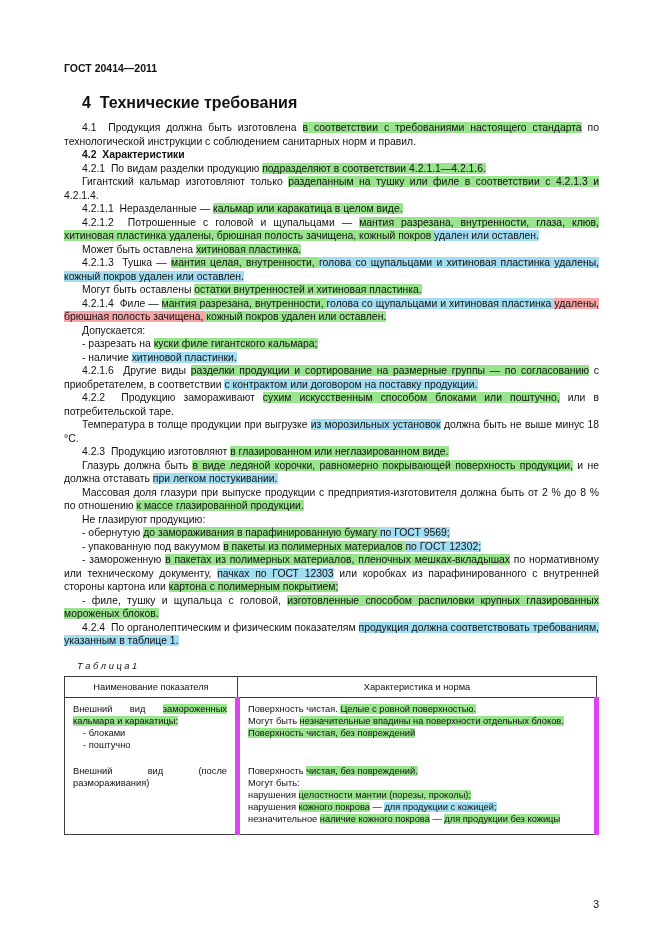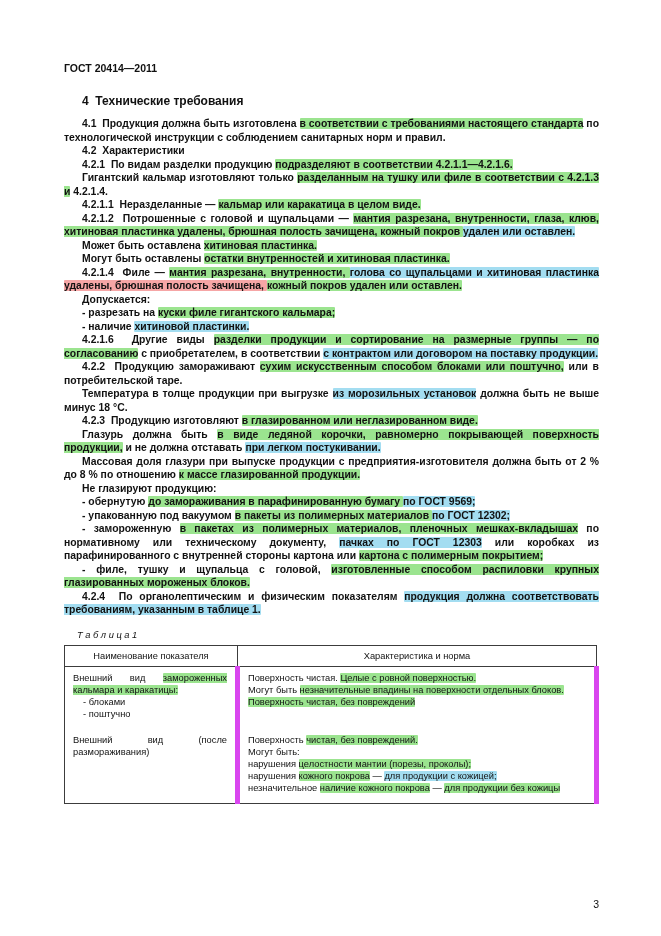--- a/index.html
+++ b/index.html
@@ -16,29 +16,28 @@
     overflow:hidden;
   }
   .page-header {
     position:absolute; top:62px; left:64px; right:62px;
     font-size:10.5px; font-weight:bold;
   }
   .content {
     position:absolute; top:88px; left:64px; right:62px;
   }
   .section-title {
-    font-size:12px; font-weight:bold;
+    font-size:16px; font-weight:bold;
     margin:6px 0 9px 18px;
   }
   .paragraphs p.para {
     font-size:10.4px;
     line-height:13.5px;
     text-align:justify;
     text-indent:18px;
-    font-weight:bold;
   }
   .paragraphs p.para.bold { font-weight:bold; }
   .hl { border-radius:1px; }
   .hl-green { background: var(--hl-green, #9be48f); }
   .hl-blue  { background: var(--hl-blue,  #a3ddf1); }
   .hl-red   { background: var(--hl-red,   #f6a6a6); }
   .table-caption {
     font-size:9.3px;
     margin:13px 0 5px 13px;
     font-style:italic;
@@ -86,20 +85,21 @@
     <h1 class="section-title">4&nbsp; Технические требования</h1>
 
     <div class="paragraphs">
         <p class="para"><span>4.1&nbsp; Продукция должна быть изготовлена </span><span class="hl hl-green">в соответствии с требованиями настоящего стандарта</span><span> по технологической инструкции с соблюдением санитарных норм и правил.</span></p>
         <p class="para bold"><span>4.2&nbsp; Характеристики</span></p>
         <p class="para"><span>4.2.1&nbsp; По видам разделки продукцию </span><span class="hl hl-green">подразделяют в соответствии 4.2.1.1—4.2.1.6.</span></p>
         <p class="para"><span>Гигантский кальмар изготовляют только </span><span class="hl hl-green">разделанным на тушку или филе в соответствии с 4.2.1.3 и</span><span> 4.2.1.4.</span></p>
         <p class="para"><span>4.2.1.1&nbsp; Неразделанные — </span><span class="hl hl-green">кальмар или каракатица в целом виде.</span></p>
         <p class="para"><span>4.2.1.2&nbsp; Потрошенные с головой и щупальцами — </span><span class="hl hl-green">мантия разрезана, внутренности, глаза, клюв, хитиновая пластинка удалены, брюшная полость зачищена, кожный покров </span><span class="hl hl-blue">удален или оставлен.</span></p>
         <p class="para"><span>Может быть оставлена </span><span class="hl hl-green">хитиновая пластинка.</span></p>
+        <p class="para"><span>4.2.1.3&nbsp; Тушка — </span><span class="hl hl-green">мантия целая, внутренности, </span><span class="hl hl-blue">голова со щупальцами и хитиновая пластинка удалены, кожный покров удален или оставлен.</span></p>
         <p class="para"><span>Могут быть оставлены </span><span class="hl hl-green">остатки внутренностей и хитиновая пластинка.</span></p>
         <p class="para"><span>4.2.1.4&nbsp; Филе — </span><span class="hl hl-green">мантия разрезана, внутренности, </span><span class="hl hl-blue">голова со щупальцами и хитиновая пластинка </span><span class="hl hl-red">удалены, брюшная полость зачищена, </span><span class="hl hl-green">кожный покров удален или оставлен.</span></p>
         <p class="para"><span>Допускается:</span></p>
         <p class="para"><span>- разрезать на </span><span class="hl hl-green">куски филе гигантского кальмара;</span></p>
         <p class="para"><span>- наличие </span><span class="hl hl-blue">хитиновой пластинки.</span></p>
         <p class="para"><span>4.2.1.6&nbsp; Другие виды </span><span class="hl hl-green">разделки продукции и сортирование на размерные группы — по согласованию</span><span> с приобретателем, в соответствии </span><span class="hl hl-blue">с контрактом или договором на поставку продукции.</span></p>
         <p class="para"><span>4.2.2&nbsp; Продукцию замораживают </span><span class="hl hl-green">сухим искусственным способом блоками или поштучно,</span><span> или в потребительской таре.</span></p>
         <p class="para"><span>Температура в толще продукции при выгрузке </span><span class="hl hl-blue">из морозильных установок</span><span> должна быть не выше минус 18 °С.</span></p>
         <p class="para"><span>4.2.3&nbsp; Продукцию изготовляют </span><span class="hl hl-green">в глазированном или неглазированном виде.</span></p>
         <p class="para"><span>Глазурь должна быть </span><span class="hl hl-green">в виде ледяной корочки, равномерно покрывающей поверхность продукции,</span><span> и не должна отставать </span><span class="hl hl-blue">при легком постукивании.</span></p>

